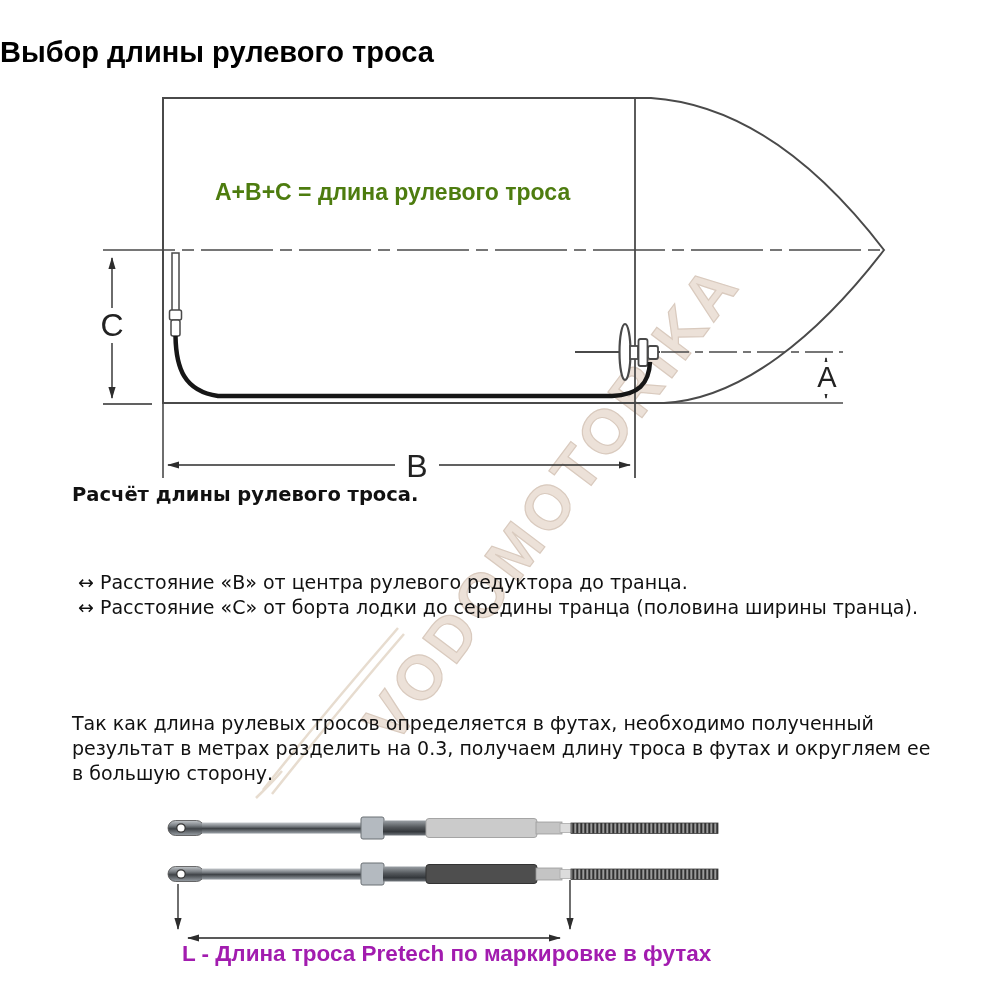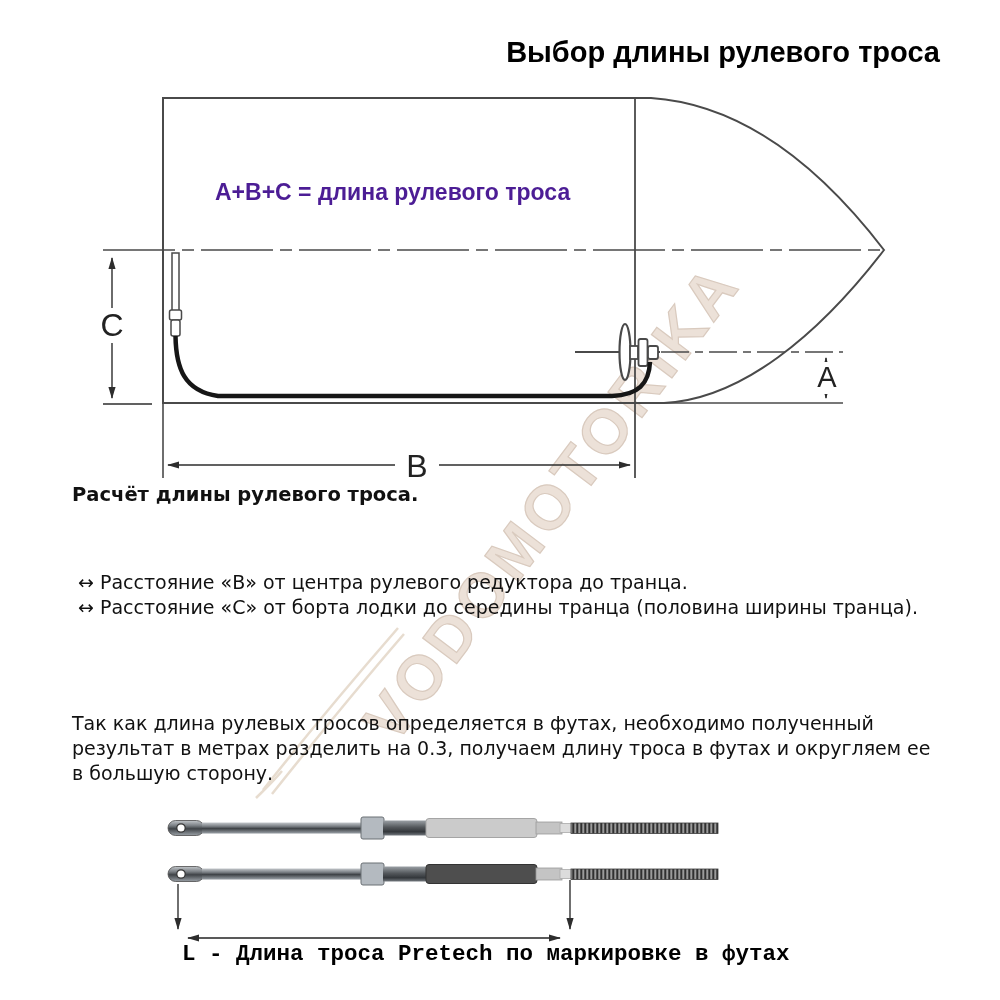--- a/index.html
+++ b/index.html
@@ -1,34 +1,34 @@
 <!DOCTYPE html>
 <html><head>
 <meta charset="utf-8">
 <style>
   html,body{margin:0;padding:0;background:#fff;}
   #page{position:relative;width:1000px;height:1000px;background:#fff;overflow:hidden;
         font-family:"DejaVu Sans",sans-serif;color:#111;}
   .abs{position:absolute;}
-  .title{left:0;top:36px;width:940px;text-align:right;
+  .title{left:0;top:36px;width:940px;text-align:left;
          font-family:"Liberation Sans",sans-serif;font-weight:bold;font-size:29px;color:#000;}
   .formula{left:215px;top:179px;font-family:"Liberation Sans",sans-serif;
-           font-weight:bold;font-size:23px;color:#4c1d95;}
+           font-weight:bold;font-size:23px;color:#4d7c0f;}
   .dim{font-family:"Liberation Sans",sans-serif;color:#222;background:#fff;
        text-align:center;line-height:1.1;}
   .dimC{left:94px;top:308px;width:36px;font-size:32px;}
   .dimB{left:395px;top:449px;width:44px;font-size:32px;}
   .dimA{left:812px;top:362px;width:30px;font-size:29px;}
   .heading{left:72px;top:483px;font-weight:bold;font-size:19.5px;}
   .intro{left:72px;top:527px;font-size:19px;width:880px;}
   .bullets{left:72px;top:570px;width:870px;font-size:19px;line-height:25px;}
   .bullet{text-indent:6px;}
   .conv{left:72px;top:711px;width:870px;font-size:19px;line-height:25px;}
-  .llabel{left:182px;top:941px;font-family:Liberation Mono, monospace;
-          font-weight:bold;font-size:22.5px;color:#000000;}
+  .llabel{left:182px;top:941px;font-family:Liberation Sans, sans-serif;
+          font-weight:bold;font-size:22.5px;color:#a21caf;}
   .watermark{left:210px;top:465px;width:690px;height:80px;text-align:center;
              transform:rotate(-53deg);transform-origin:center;
              font-family:"Liberation Sans",sans-serif;font-weight:bold;font-size:62px;
              letter-spacing:5px;color:#ece1d8;-webkit-text-stroke:1.2px #d9cabe;
              white-space:nowrap;}
   svg{position:absolute;left:0;top:0;}
 </style>
 </head>
 <body>
 

